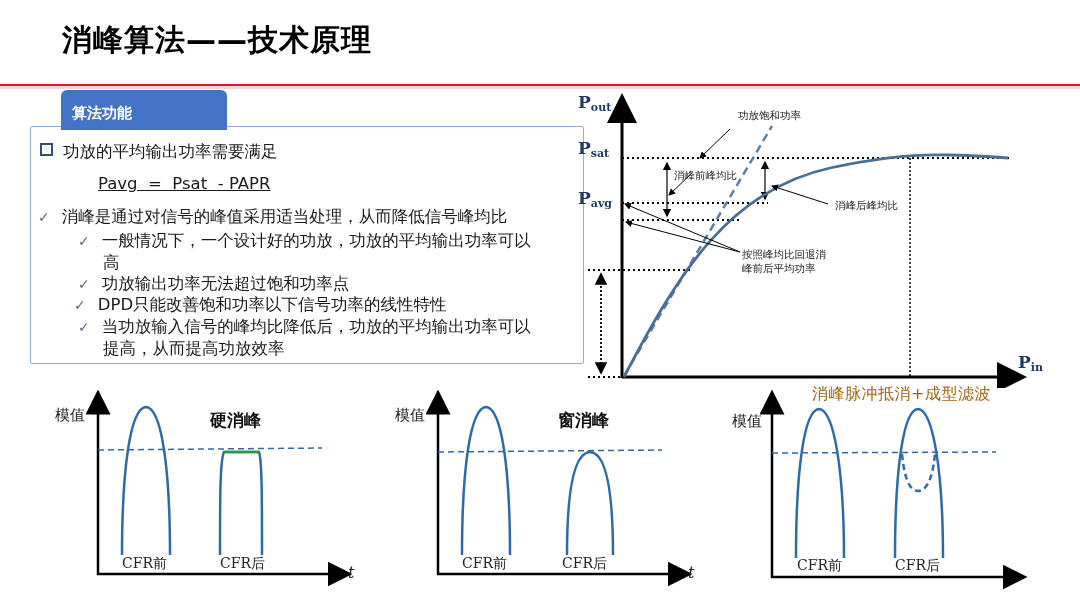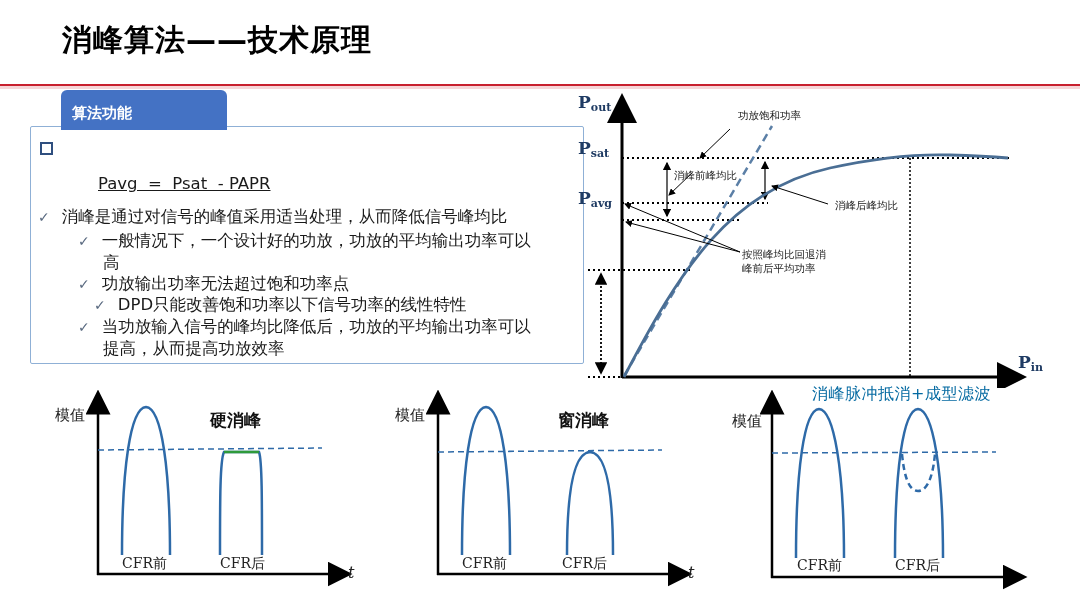--- a/index.html
+++ b/index.html
@@ -7,51 +7,51 @@
          font-family:"DejaVu Sans", "Liberation Sans", sans-serif; color:#111; }
   .title { position:absolute; left:62px; top:20px; font-size:30px; font-weight:bold; letter-spacing:1px; color:#000; }
   .redline { position:absolute; left:0; top:84px; width:1080px; height:2px; background:#c8202e; }
   .redline-shadow { position:absolute; left:0; top:86px; width:1080px; height:3px; background:#f6d6d8; }
   .panel { position:absolute; left:30px; top:126px; width:552px; height:236px; border:1.5px solid #8fb0d6; border-radius:2px; background:#fff; }
   .panel-tab { position:absolute; left:29px; top:90px; width:166px; height:40px; background:#4472c4; border-radius:6px 6px 0 0; color:#fff; font-weight:bold; font-size:15px; line-height:46px; padding-left:11px; box-sizing:border-box;margin-left:32px; }
   .line { position:absolute; font-size:16.5px; color:#1a1a1a; white-space:nowrap; }
   .bullet-sq { display:inline-block; width:9px; height:9px; border:2px solid #2f4f7f; margin-right:10px; vertical-align:1px; }
   .check { color:#5a6a80; font-size:14px; margin-right:12px; }
   svg text { font-family:"DejaVu Serif", "Liberation Serif", serif; }
-  .cfr-subtitle { position:absolute; left:812px; top:384px; font-size:16px; color:#0369a1; letter-spacing:0.5px; }
+  .cfr-subtitle { position:absolute; left:812px; top:384px; font-size:16px; color:#a16207; letter-spacing:0.5px; }
 </style>
 </head>
 <body>
 
 <div class="title">消峰算法——技术原理</div>
 <div class="redline"></div>
 <div class="redline-shadow"></div>
 
 <div class="panel"></div>
 <div class="panel-tab">算法功能</div>
 
 <div class="line" style="left:40px; top:141px;">
-  <span class="bullet-sq"></span>
+  <span class="bullet-sq"></span><span>功放的平均输出功率需要满足</span>
 </div>
 <div class="line" style="left:98px; top:174px;text-decoration:underline;">
   <span style="white-space:pre;">Pavg  =  Psat  - PAPR</span>
 </div>
 <div class="line" style="left:38px; top:206px;text-align:center;">
   <span class="check">✓</span><span>消峰是通过对信号的峰值采用适当处理，从而降低信号峰均比</span>
 </div>
 <div class="line" style="left:78px; top:230px;">
   <span class="check">✓</span><span>一般情况下，一个设计好的功放，功放的平均输出功率可以</span>
 </div>
 <div class="line" style="left:103px; top:252px;">
   <span>高</span>
 </div>
 <div class="line" style="left:78px; top:273px;text-align:center;">
   <span class="check">✓</span><span>功放输出功率无法超过饱和功率点</span>
 </div>
-<div class="line" style="left:94px; top:294px;text-align:right;">
+<div class="line" style="left:74px; top:294px;text-align:right;">
   <span class="check">✓</span><span>DPD只能改善饱和功率以下信号功率的线性特性</span>
 </div>
 <div class="line" style="left:78px; top:316px;">
   <span class="check">✓</span><span>当功放输入信号的峰均比降低后，功放的平均输出功率可以</span>
 </div>
 <div class="line" style="left:103px; top:338px;">
   <span>提高，从而提高功放效率</span>
 </div>
 
 <svg style="position:absolute; left:560px; top:88px;" width="520" height="300" viewBox="560 88 520 300">

